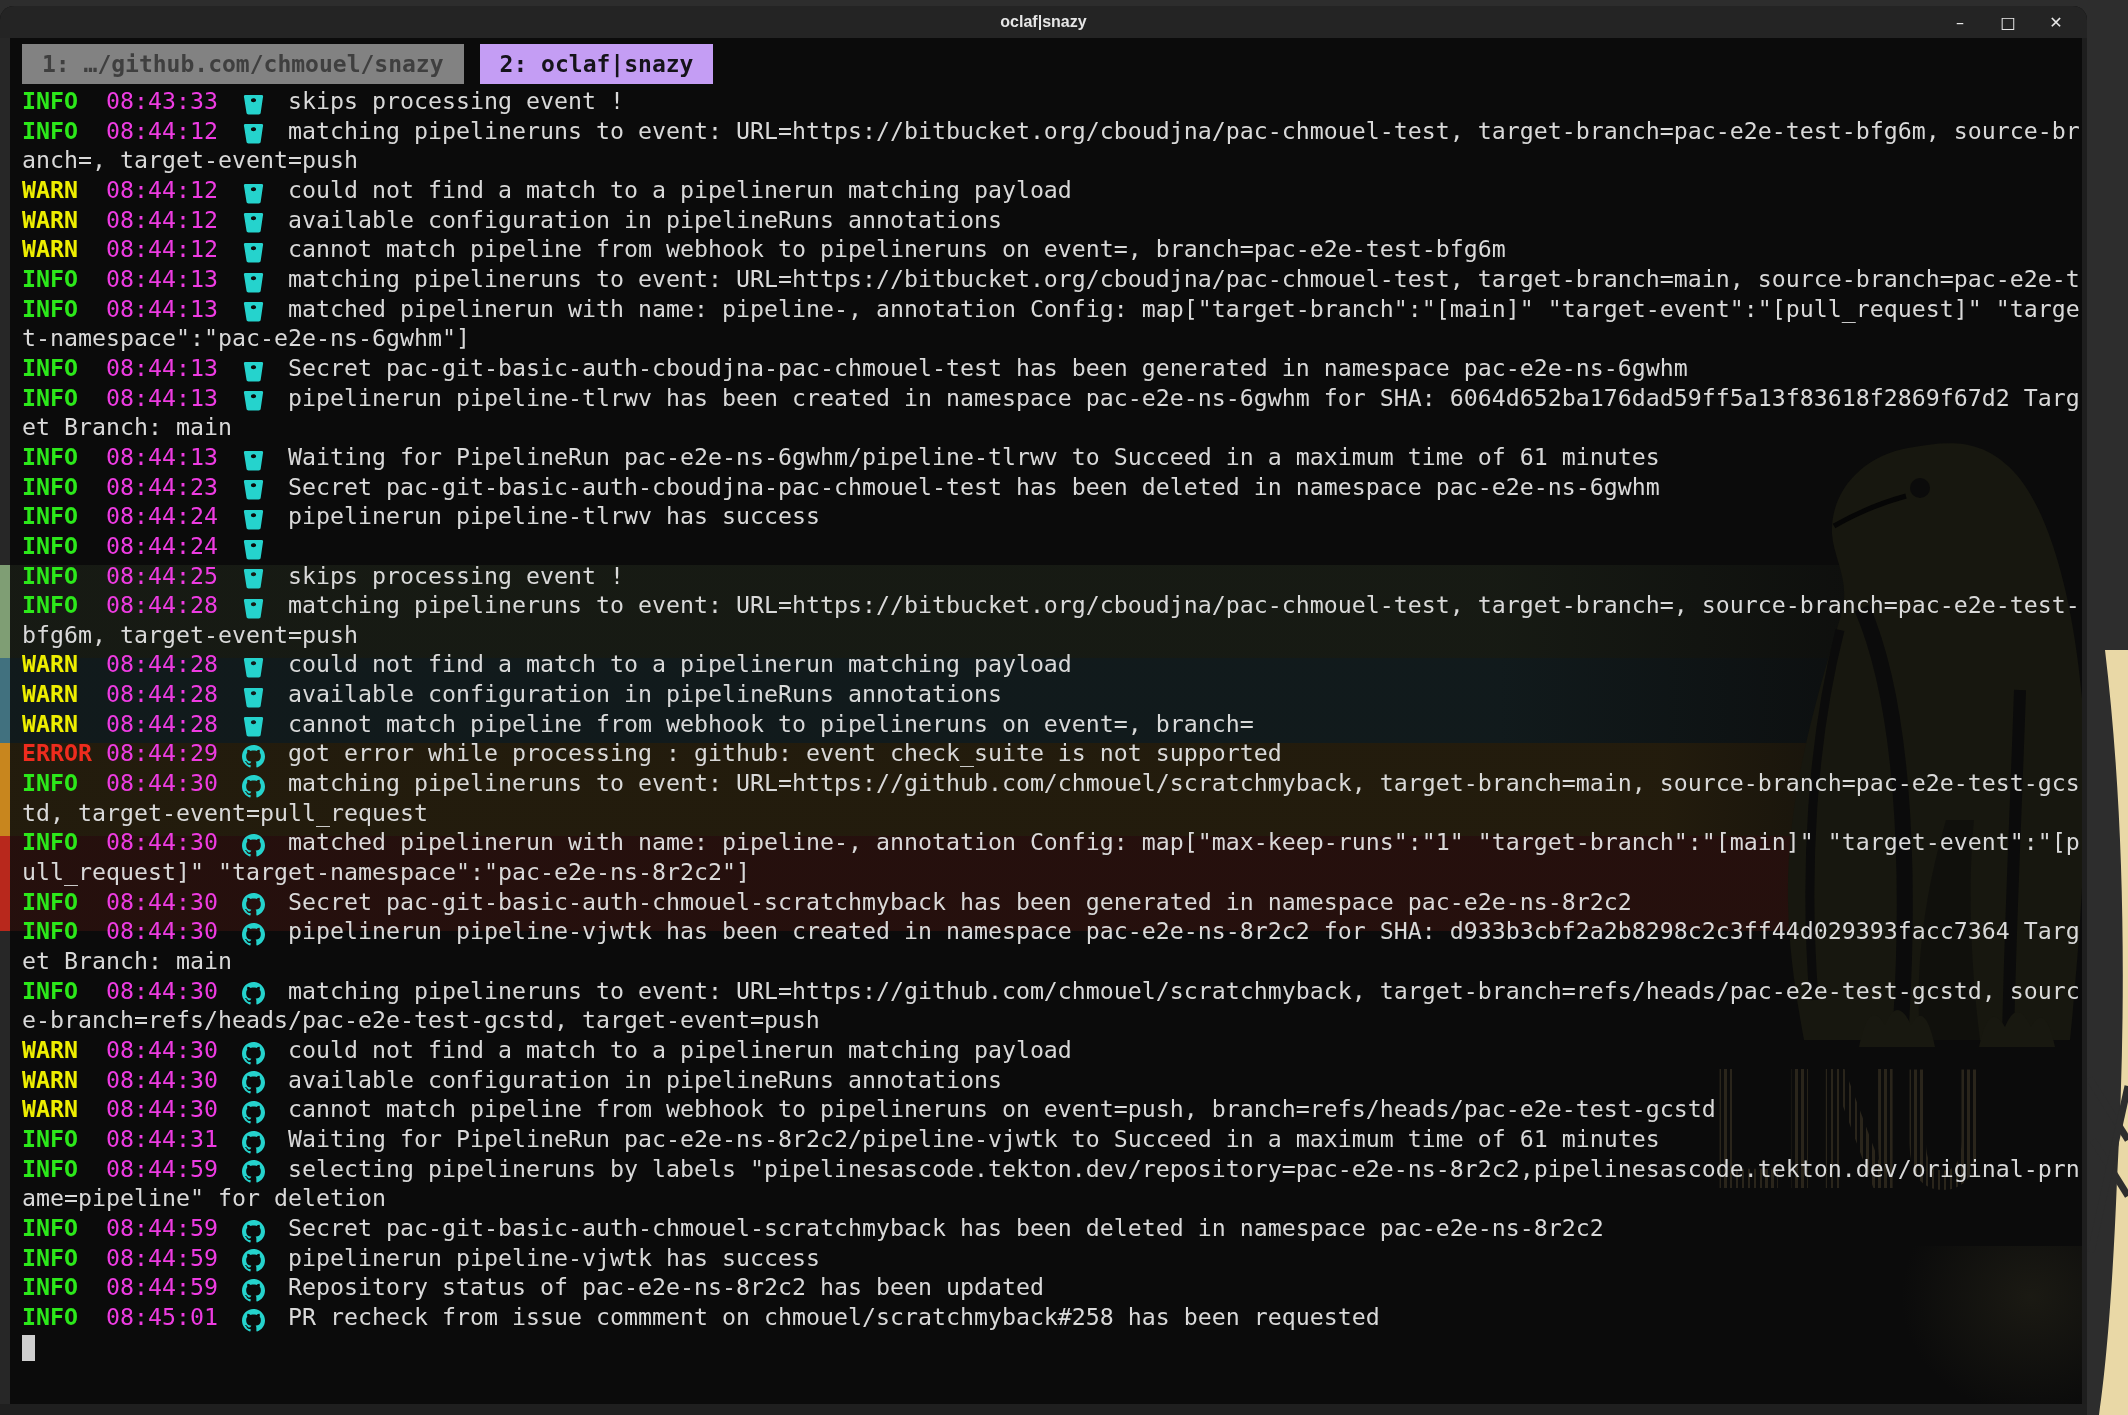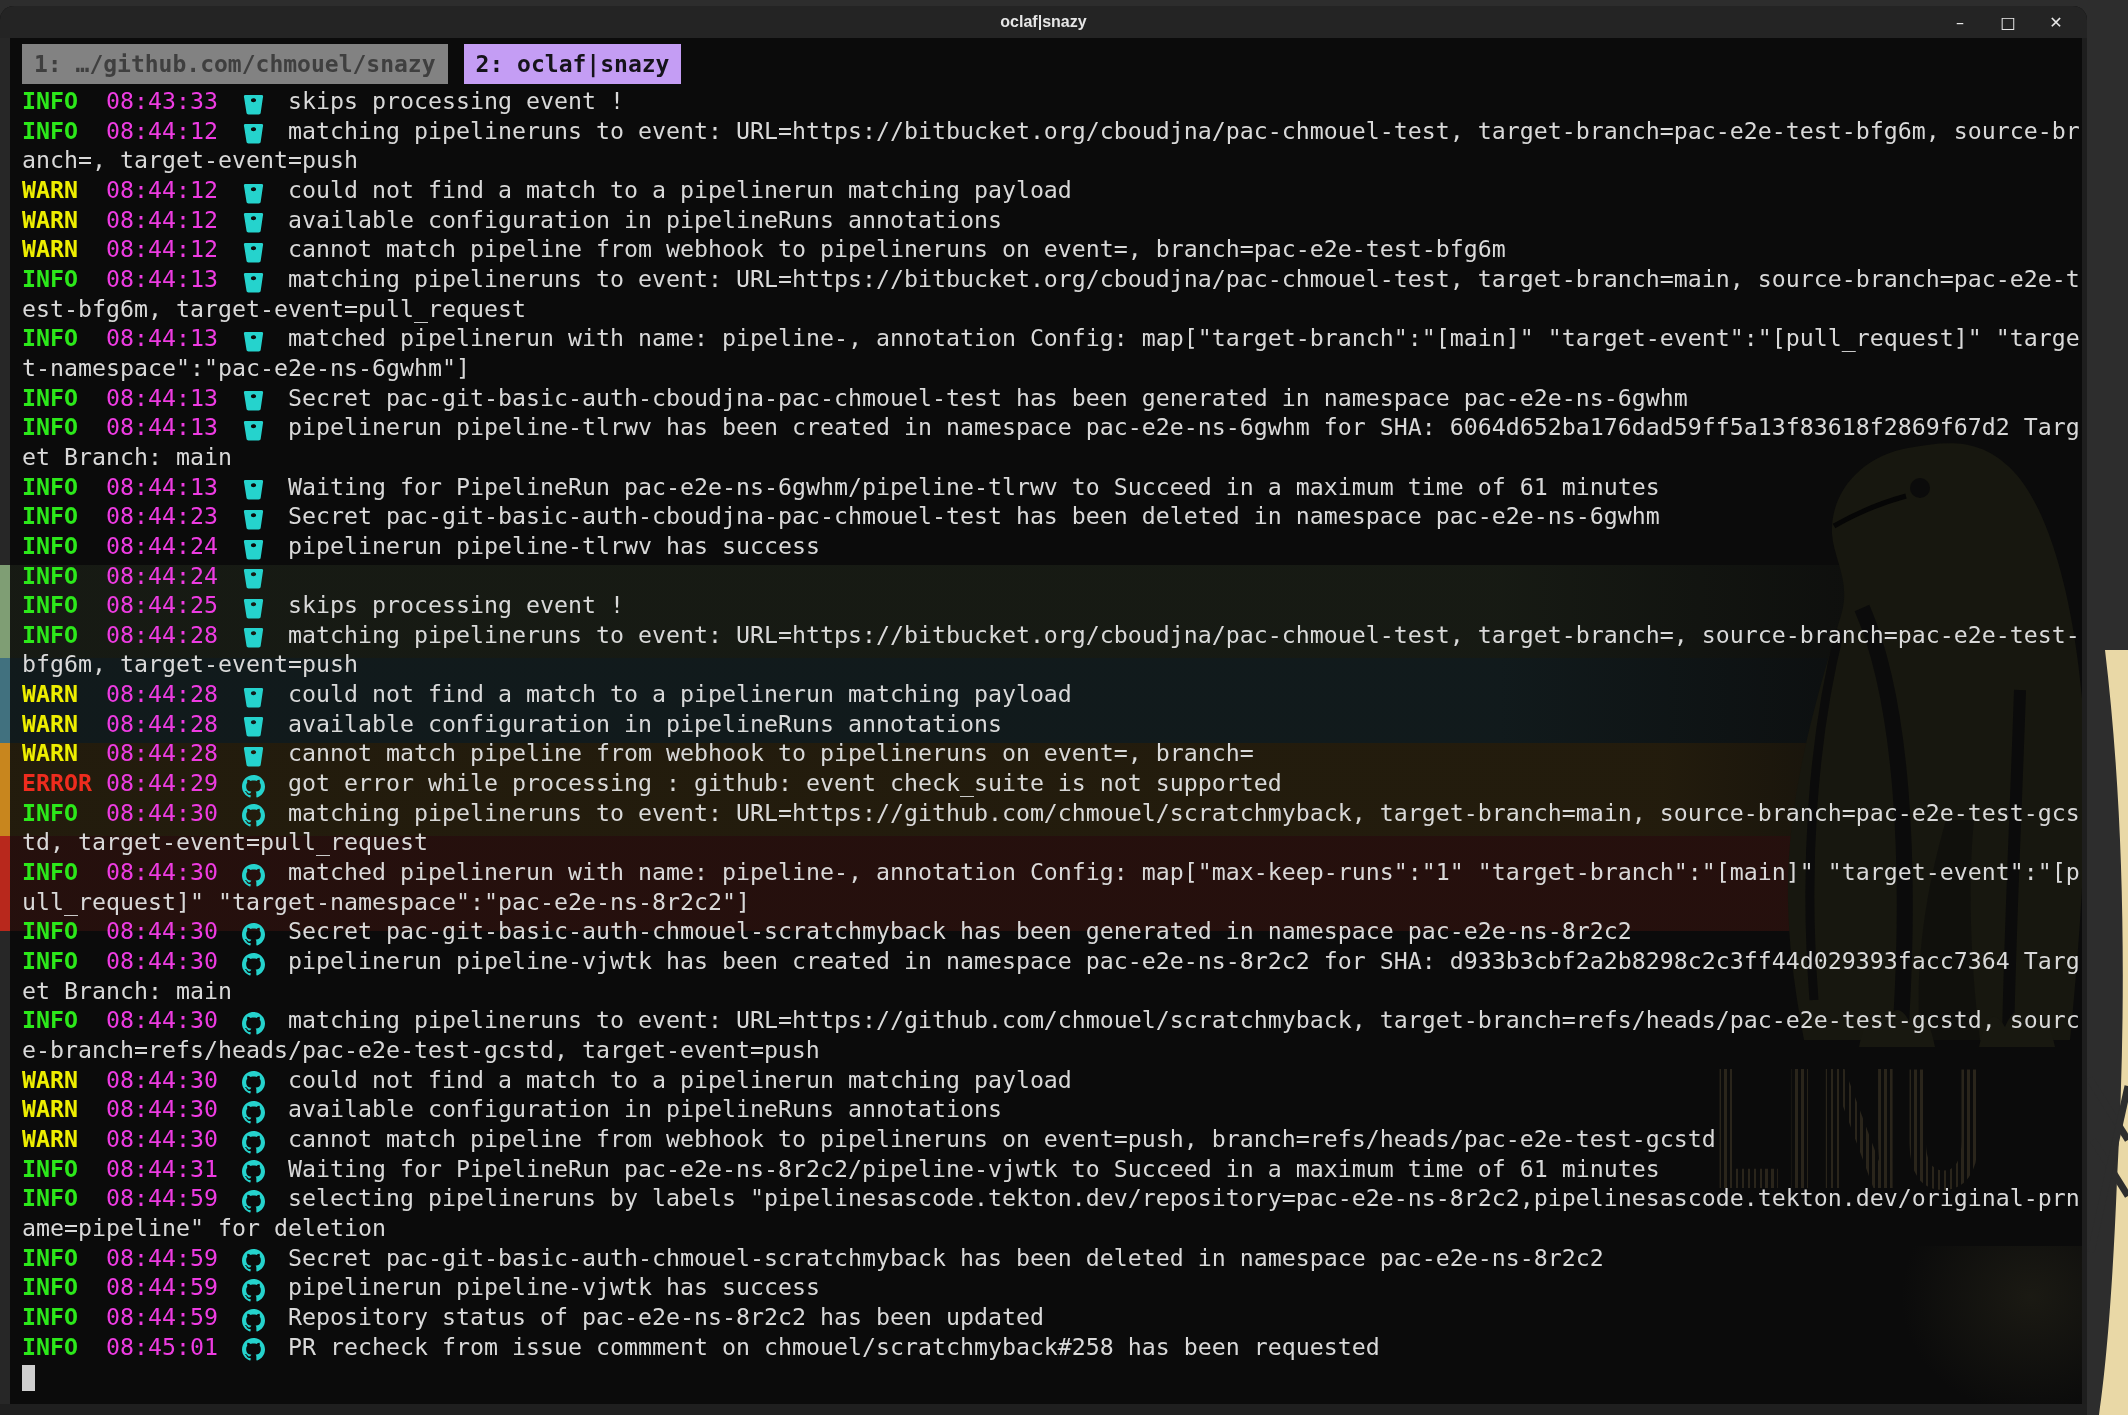--- a/index.html
+++ b/index.html
@@ -51,21 +51,21 @@
   .linux-wm{position:absolute;left:1712px;top:1042px;width:420px;height:170px;
             font-family:"Liberation Sans",sans-serif;font-weight:bold;font-size:172px;line-height:160px;
             letter-spacing:4px;transform:scaleX(.66);transform-origin:left top;
             background:repeating-linear-gradient(90deg,var(--c-watermark) 0 4px,rgba(0,0,0,0) 4px 9px);
             -webkit-background-clip:text;background-clip:text;color:transparent;pointer-events:none}
   .tail-blob{position:absolute;left:1900px;top:1240px;width:187px;height:169px;
              background:radial-gradient(ellipse at 70% 30%,rgba(40,38,26,.55),rgba(0,0,0,0) 70%)}
 
   
   .tabbar{position:absolute;left:22px;top:38px;display:flex;gap:16px}
-  .tab{height:40px;display:flex;align-items:center;padding:0 12px;font-size:23px;font-weight:bold;
+  .tab{height:40px;display:flex;align-items:center;padding:0 20px;font-size:23px;font-weight:bold;
        background:var(--c-tab-inactive-bg);color:var(--c-tab-inactive-text);white-space:pre;cursor:default}
   .tab.active{background:var(--c-tab-active-bg);color:var(--c-tab-active-text)}
 
   
   .term{position:absolute;left:22px;top:80px;width:2058px;font-size:23.25px;line-height:29.66px;
         white-space:pre;color:var(--c-text)}
   .row{height:29.66px;display:flex;align-items:flex-end}
   .lv{display:inline-block;width:84px;font-weight:bold}
   .lv.info{color:var(--c-info)} .lv.warn{color:var(--c-warn)} .lv.error{color:var(--c-error)}
   .time{display:inline-block;width:112px;color:var(--c-time)}
@@ -137,21 +137,21 @@
           </svg></span><span class="msg">skips processing event !</span></div><div class="row"><span class="lv info">INFO</span><span class="time">08:44:12</span><span class="icw"><svg viewBox="0 0 24 24">
             <path d="M3.4 2h17.2c.9 0 1.5.8 1.4 1.6l-2.5 17.1c-.1 1-1 1.8-2 1.8H6.7c-1 0-1.9-.8-2-1.8L2 3.6C1.9 2.8 2.5 2 3.4 2zm11.3 5.5c0 1.2-1.2 2.1-2.7 2.1s-2.7-.9-2.7-2.1 1.2-2.1 2.7-2.1 2.7.9 2.7 2.1z" fill-rule="evenodd"></path>
           </svg></span><span class="msg">matching pipelineruns to event: URL=https://bitbucket.org/cboudjna/pac-chmouel-test, target-branch=pac-e2e-test-bfg6m, source-br</span></div><div class="row"><span class="msg">anch=, target-event=push</span></div><div class="row"><span class="lv warn">WARN</span><span class="time">08:44:12</span><span class="icw"><svg viewBox="0 0 24 24">
             <path d="M3.4 2h17.2c.9 0 1.5.8 1.4 1.6l-2.5 17.1c-.1 1-1 1.8-2 1.8H6.7c-1 0-1.9-.8-2-1.8L2 3.6C1.9 2.8 2.5 2 3.4 2zm11.3 5.5c0 1.2-1.2 2.1-2.7 2.1s-2.7-.9-2.7-2.1 1.2-2.1 2.7-2.1 2.7.9 2.7 2.1z" fill-rule="evenodd"></path>
           </svg></span><span class="msg">could not find a match to a pipelinerun matching payload</span></div><div class="row"><span class="lv warn">WARN</span><span class="time">08:44:12</span><span class="icw"><svg viewBox="0 0 24 24">
             <path d="M3.4 2h17.2c.9 0 1.5.8 1.4 1.6l-2.5 17.1c-.1 1-1 1.8-2 1.8H6.7c-1 0-1.9-.8-2-1.8L2 3.6C1.9 2.8 2.5 2 3.4 2zm11.3 5.5c0 1.2-1.2 2.1-2.7 2.1s-2.7-.9-2.7-2.1 1.2-2.1 2.7-2.1 2.7.9 2.7 2.1z" fill-rule="evenodd"></path>
           </svg></span><span class="msg">available configuration in pipelineRuns annotations</span></div><div class="row"><span class="lv warn">WARN</span><span class="time">08:44:12</span><span class="icw"><svg viewBox="0 0 24 24">
             <path d="M3.4 2h17.2c.9 0 1.5.8 1.4 1.6l-2.5 17.1c-.1 1-1 1.8-2 1.8H6.7c-1 0-1.9-.8-2-1.8L2 3.6C1.9 2.8 2.5 2 3.4 2zm11.3 5.5c0 1.2-1.2 2.1-2.7 2.1s-2.7-.9-2.7-2.1 1.2-2.1 2.7-2.1 2.7.9 2.7 2.1z" fill-rule="evenodd"></path>
           </svg></span><span class="msg">cannot match pipeline from webhook to pipelineruns on event=, branch=pac-e2e-test-bfg6m</span></div><div class="row"><span class="lv info">INFO</span><span class="time">08:44:13</span><span class="icw"><svg viewBox="0 0 24 24">
             <path d="M3.4 2h17.2c.9 0 1.5.8 1.4 1.6l-2.5 17.1c-.1 1-1 1.8-2 1.8H6.7c-1 0-1.9-.8-2-1.8L2 3.6C1.9 2.8 2.5 2 3.4 2zm11.3 5.5c0 1.2-1.2 2.1-2.7 2.1s-2.7-.9-2.7-2.1 1.2-2.1 2.7-2.1 2.7.9 2.7 2.1z" fill-rule="evenodd"></path>
-          </svg></span><span class="msg">matching pipelineruns to event: URL=https://bitbucket.org/cboudjna/pac-chmouel-test, target-branch=main, source-branch=pac-e2e-t</span></div><div class="row"><span class="msg">est-bfg6m, target-event=pull_request</span></div><div class="row"><span class="lv info">INFO</span><span class="time">08:44:13</span><span class="icw"><svg viewBox="0 0 24 24">
+          </svg></span><span class="msg">matching pipelineruns to event: URL=https://bitbucket.org/cboudjna/pac-chmouel-test, target-branch=main, source-branch=pac-e2e-t</span></div><div class="row"><span class="lv info">INFO</span><span class="time">08:44:13</span><span class="icw"><svg viewBox="0 0 24 24">
             <path d="M3.4 2h17.2c.9 0 1.5.8 1.4 1.6l-2.5 17.1c-.1 1-1 1.8-2 1.8H6.7c-1 0-1.9-.8-2-1.8L2 3.6C1.9 2.8 2.5 2 3.4 2zm11.3 5.5c0 1.2-1.2 2.1-2.7 2.1s-2.7-.9-2.7-2.1 1.2-2.1 2.7-2.1 2.7.9 2.7 2.1z" fill-rule="evenodd"></path>
           </svg></span><span class="msg">matched pipelinerun with name: pipeline-, annotation Config: map["target-branch":"[main]" "target-event":"[pull_request]" "targe</span></div><div class="row"><span class="msg">t-namespace":"pac-e2e-ns-6gwhm"]</span></div><div class="row"><span class="lv info">INFO</span><span class="time">08:44:13</span><span class="icw"><svg viewBox="0 0 24 24">
             <path d="M3.4 2h17.2c.9 0 1.5.8 1.4 1.6l-2.5 17.1c-.1 1-1 1.8-2 1.8H6.7c-1 0-1.9-.8-2-1.8L2 3.6C1.9 2.8 2.5 2 3.4 2zm11.3 5.5c0 1.2-1.2 2.1-2.7 2.1s-2.7-.9-2.7-2.1 1.2-2.1 2.7-2.1 2.7.9 2.7 2.1z" fill-rule="evenodd"></path>
           </svg></span><span class="msg">Secret pac-git-basic-auth-cboudjna-pac-chmouel-test has been generated in namespace pac-e2e-ns-6gwhm</span></div><div class="row"><span class="lv info">INFO</span><span class="time">08:44:13</span><span class="icw"><svg viewBox="0 0 24 24">
             <path d="M3.4 2h17.2c.9 0 1.5.8 1.4 1.6l-2.5 17.1c-.1 1-1 1.8-2 1.8H6.7c-1 0-1.9-.8-2-1.8L2 3.6C1.9 2.8 2.5 2 3.4 2zm11.3 5.5c0 1.2-1.2 2.1-2.7 2.1s-2.7-.9-2.7-2.1 1.2-2.1 2.7-2.1 2.7.9 2.7 2.1z" fill-rule="evenodd"></path>
           </svg></span><span class="msg">pipelinerun pipeline-tlrwv has been created in namespace pac-e2e-ns-6gwhm for SHA: 6064d652ba176dad59ff5a13f83618f2869f67d2 Targ</span></div><div class="row"><span class="msg">et Branch: main</span></div><div class="row"><span class="lv info">INFO</span><span class="time">08:44:13</span><span class="icw"><svg viewBox="0 0 24 24">
             <path d="M3.4 2h17.2c.9 0 1.5.8 1.4 1.6l-2.5 17.1c-.1 1-1 1.8-2 1.8H6.7c-1 0-1.9-.8-2-1.8L2 3.6C1.9 2.8 2.5 2 3.4 2zm11.3 5.5c0 1.2-1.2 2.1-2.7 2.1s-2.7-.9-2.7-2.1 1.2-2.1 2.7-2.1 2.7.9 2.7 2.1z" fill-rule="evenodd"></path>
           </svg></span><span class="msg">Waiting for PipelineRun pac-e2e-ns-6gwhm/pipeline-tlrwv to Succeed in a maximum time of 61 minutes</span></div><div class="row"><span class="lv info">INFO</span><span class="time">08:44:23</span><span class="icw"><svg viewBox="0 0 24 24">
             <path d="M3.4 2h17.2c.9 0 1.5.8 1.4 1.6l-2.5 17.1c-.1 1-1 1.8-2 1.8H6.7c-1 0-1.9-.8-2-1.8L2 3.6C1.9 2.8 2.5 2 3.4 2zm11.3 5.5c0 1.2-1.2 2.1-2.7 2.1s-2.7-.9-2.7-2.1 1.2-2.1 2.7-2.1 2.7.9 2.7 2.1z" fill-rule="evenodd"></path>
           </svg></span><span class="msg">Secret pac-git-basic-auth-cboudjna-pac-chmouel-test has been deleted in namespace pac-e2e-ns-6gwhm</span></div><div class="row"><span class="lv info">INFO</span><span class="time">08:44:24</span><span class="icw"><svg viewBox="0 0 24 24">

